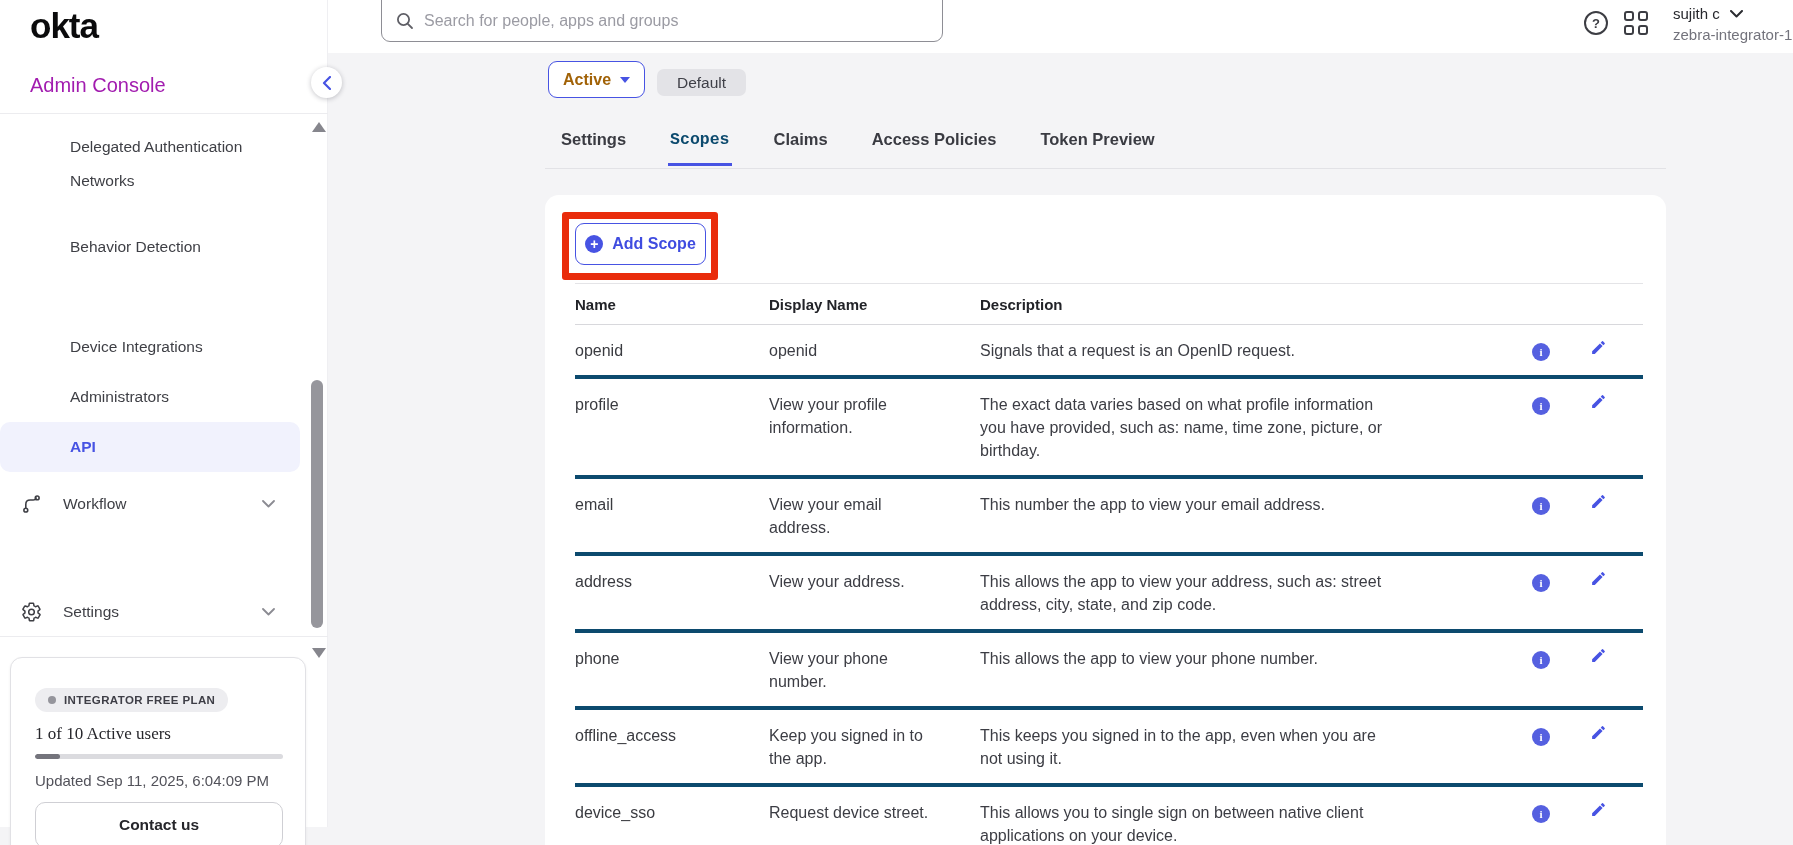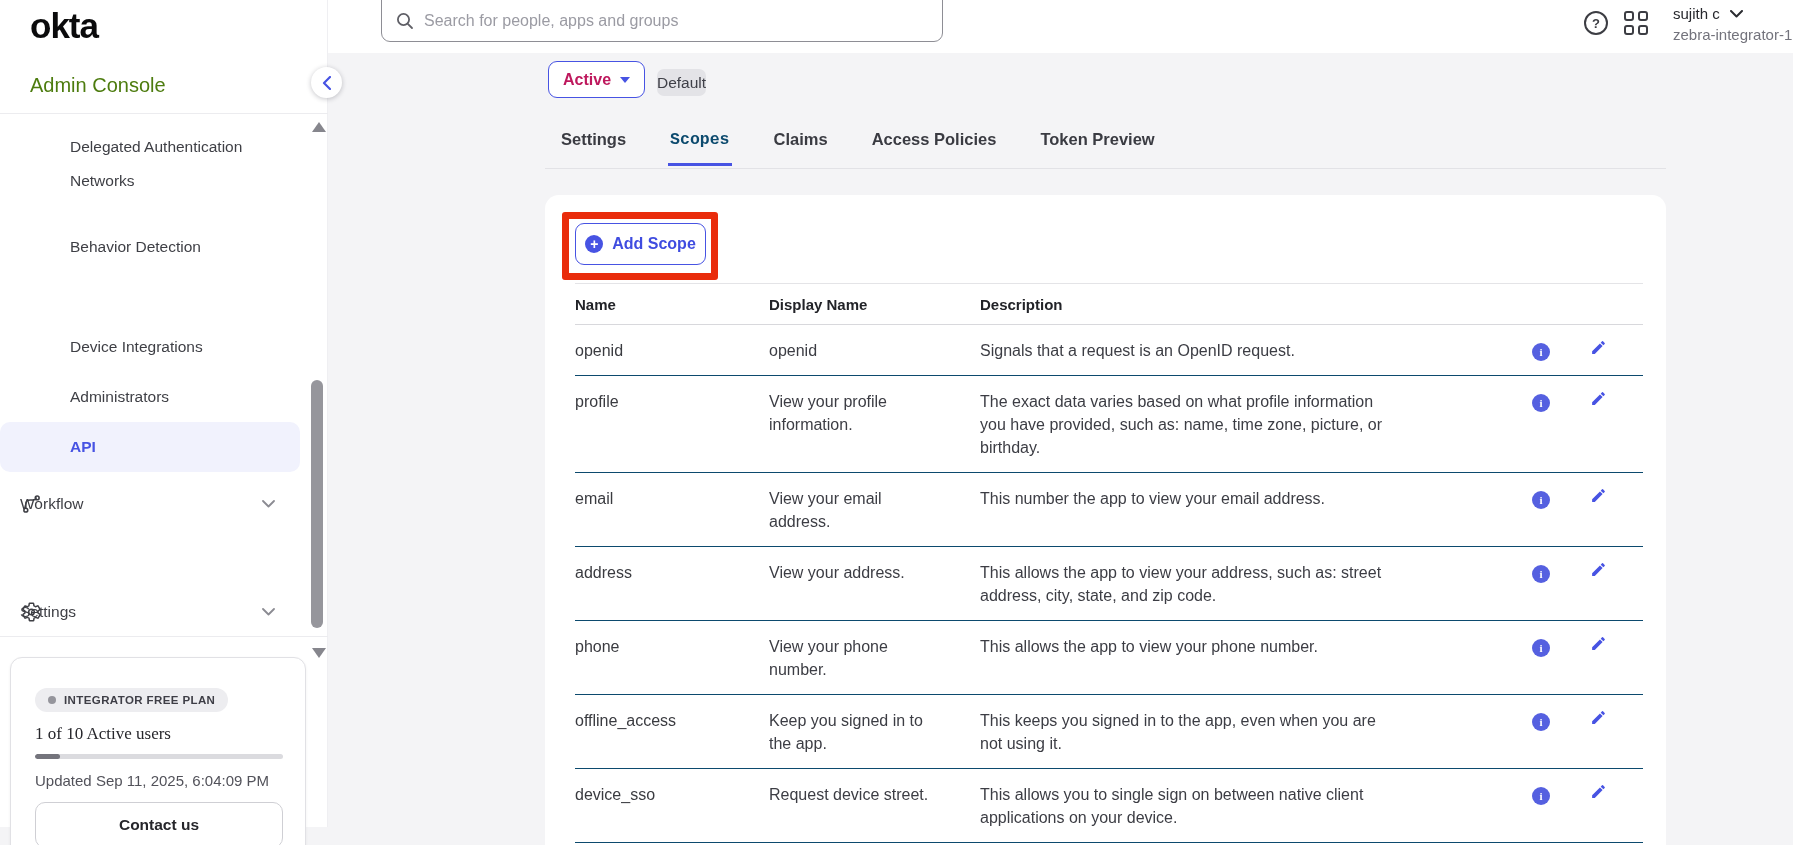--- a/index.html
+++ b/index.html
@@ -22,27 +22,27 @@
   .apps-btn { left:1292px; }
   .apps-grid { display:grid; grid-template-columns:10px 10px; grid-template-rows:10px 10px; gap:4px; }
   .apps-grid i { border:2.5px solid #3c3d43; border-radius:3px; }
   .user-block { position:absolute; left:1345px; top:5px; width:170px; cursor:pointer; }
   .user-name-row { display:flex; align-items:center; gap:10px; font-size:15px; color:#26272c; }
   .user-org { font-size:15px; color:#73737c; margin-top:4px; white-space:nowrap; }
 
   
   .sidebar { position:absolute; left:0; top:0; width:328px; height:827px; background:#fff; z-index:3; border-right:1px solid #efeff2; }
   .logo { position:absolute; left:30px; top:6px; font-size:35px; font-weight:700; letter-spacing:-1px; color:#0b0b0c; }
-  .console-title { position:absolute; left:30px; top:74px; font-size:20px; color:#4d7c0f; font-weight:500; }
+  .console-title { position:absolute; left:30px; top:74px; font-size:20px; color:#a21caf; font-weight:500; }
   .sb-divider { position:absolute; left:0; width:328px; height:1px; background:#ececef; }
   .nav-sub-item { position:absolute; left:0; width:300px; height:50px; display:flex; align-items:center;
     padding-left:70px; font-size:15.5px; color:#3e3f45; cursor:pointer; border-radius:10px; }
   .nav-sub-item.active { background:#f1f2fd; color:#4753e3; font-weight:700; }
   .nav-top-item { position:absolute; left:0; width:300px; height:52px; display:flex; align-items:center;
-    padding-left:20px; font-size:15.5px; color:#3e3f45; cursor:pointer; }
+    padding-left:63px; font-size:15.5px; color:#3e3f45; cursor:pointer; }
   .nav-top-item .nav-icon { position:absolute; left:21px; top:50%; transform:translateY(-50%); display:flex; }
   .nav-top-item .chev { position:absolute; left:262px; top:50%; transform:translateY(-50%); display:flex; }
 
   
   .sb-scroll-up, .sb-scroll-down { position:absolute; left:312px; width:0; height:0; border-left:7px solid transparent; border-right:7px solid transparent; cursor:pointer; }
   .sb-scroll-up { top:122px; border-bottom:10px solid #86868d; }
   .sb-scroll-down { top:648px; border-top:10px solid #86868d; }
   .sb-thumb { position:absolute; left:311px; top:380px; width:12px; height:248px; border-radius:6px; background:#96969c; cursor:pointer; }
 
   
@@ -59,44 +59,44 @@
     border:1px solid #cfcfd4; border-radius:10px; font:700 15.5px "Liberation Sans", sans-serif; color:#26262b; cursor:pointer; }
 
   
   .collapse-btn { position:absolute; left:311px; top:67px; width:31px; height:31px; border-radius:50%;
     background:#fff; border:none; box-shadow:0 1px 5px rgba(25,25,40,.25); z-index:6;
     display:flex; align-items:center; justify-content:center; cursor:pointer; }
 
   
   .content { position:absolute; left:328px; top:53px; width:1465px; height:792px; background:#f4f4f6; }
   .status-btn { position:absolute; left:220px; top:8px; height:37px; padding:0 14px; background:#fff;
-    border:1px solid #4753e3; border-radius:9px; color:#be185d; font:600 16px "Liberation Sans", sans-serif;
+    border:1px solid #4753e3; border-radius:9px; color:#a16207; font:600 16px "Liberation Sans", sans-serif;
     display:flex; align-items:center; gap:9px; cursor:pointer;justify-content:space-between; }
   .caret-down { width:0; height:0; border-left:5px solid transparent; border-right:5px solid transparent; border-top:6px solid #4753e3; }
-  .default-badge { position:absolute; left:329px; top:16px; height:27px; padding:0 0; background:#e3e3e7;
+  .default-badge { position:absolute; left:329px; top:16px; height:27px; padding:0 20px; background:#e3e3e7;
     border-radius:7px; font-size:15.5px; color:#3f4048; display:flex; align-items:center; }
 
   .tabs { position:absolute; left:231px; top:77px; display:flex; column-gap:40px; }
   .tab { font-size:16.5px; font-weight:600; color:#3a3b42; padding:0 2px 14px 2px; border-bottom:3px solid transparent; cursor:pointer; white-space:nowrap; }
   .tab.active { color:#0c4a6e; border-bottom-color:#4753e3;font-family:Liberation Mono, monospace; }
   .tabs-divider { position:absolute; left:217px; top:115px; width:1121px; height:1px; background:#e2e2e6; }
 
   .main-card { position:absolute; left:217px; top:142px; width:1121px; height:720px; background:#fff; border-radius:14px 14px 0 0; }
 
   .annotation-box { position:absolute; left:17px; top:17px; width:156px; height:68px; border:7px solid #e92c0b; border-radius:3px; pointer-events:none; }
   .add-scope-btn { position:absolute; left:30px; top:28px; width:131px; height:42px; background:#fff;
     border:1px solid #4753e3; border-radius:9px; display:flex; align-items:center; justify-content:center; gap:9px;
     font:700 16px "Liberation Sans", sans-serif; color:#3f4ce0; cursor:pointer; }
   .plus-circle { width:18px; height:18px; border-radius:50%; background:#4753e3; color:#fff;
     display:flex; align-items:center; justify-content:center; font-size:14px; font-weight:700; line-height:1; }
 
   .scopes-table { position:absolute; left:30px; top:88px; width:1068px; border-collapse:collapse; table-layout:fixed; }
   .scopes-table th { text-align:left; font-size:15px; font-weight:700; color:#222328; padding:12px 0 11px 0;
     border-top:1px solid #e4e4e7; border-bottom:1px solid #d8d8dc; }
-  .scopes-table td { vertical-align:top; font-size:16px; line-height:23px; color:#3c3d44; padding:14px 0 13px 0; border-bottom:1px solid #0c4a6e; }
+  .scopes-table td { vertical-align:top; font-size:16px; line-height:23px; color:#3c3d44; padding:14px 0 13px 0; border-bottom:4px solid #0c4a6e; }
   .scopes-table td.c-name { color:#3a3b40; }
   .scopes-table td.c-display .wrap { max-width:175px; }
   .scopes-table td.c-desc .wrap { max-width:412px; }
   .icon-cell { white-space:nowrap; }
   .info-icon { display:inline-flex; width:18px; height:18px; border-radius:50%; background:#5560e0; color:#fff;
     align-items:center; justify-content:center; font:700 11px "Liberation Serif", serif; cursor:pointer; margin-left:22px; }
   .edit-icon { display:inline-flex; margin-left:40px; cursor:pointer; }
 </style>
 </head>
 <body>

